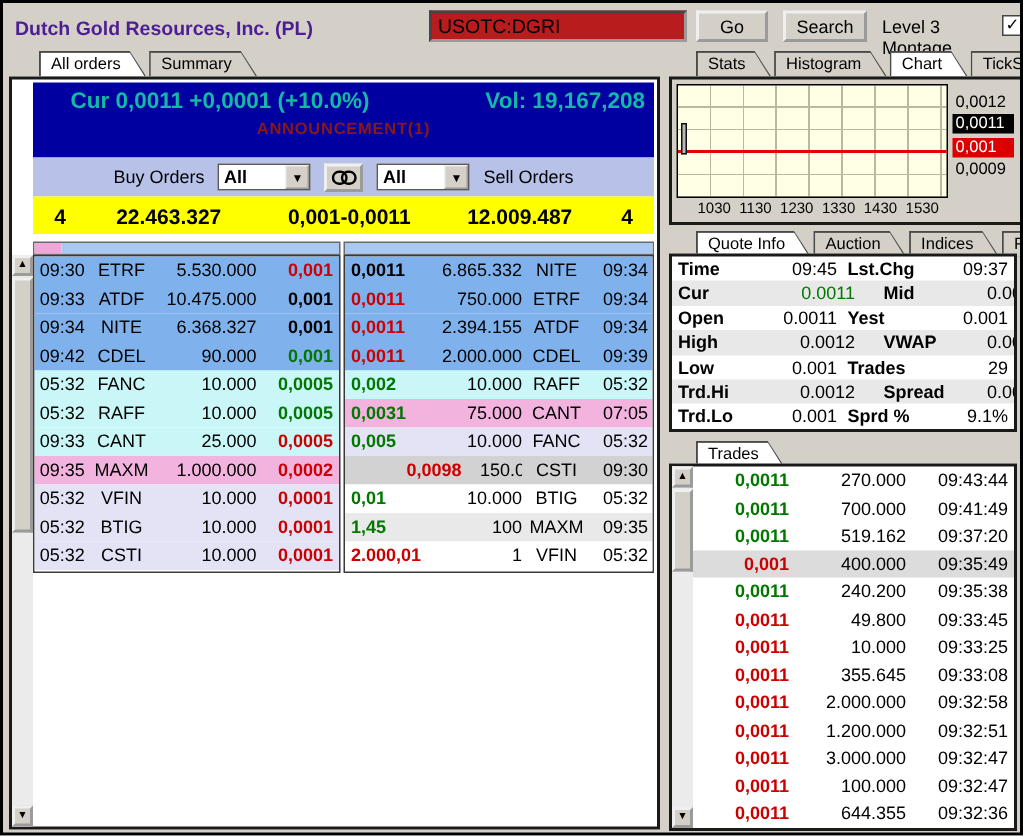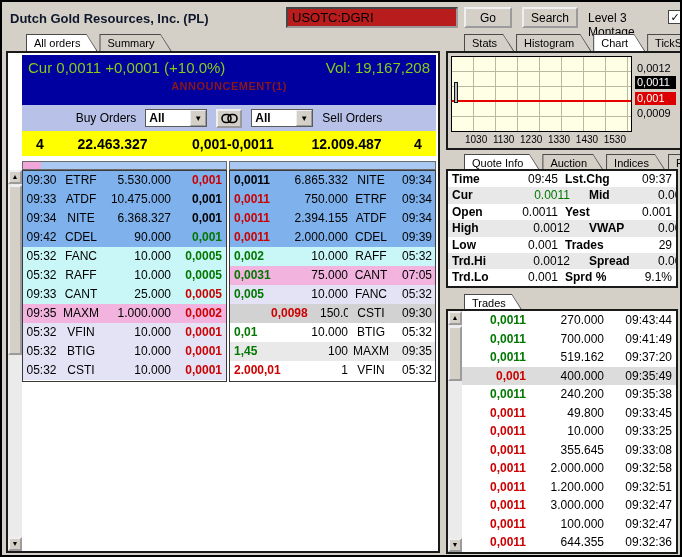--- a/index.html
+++ b/index.html
@@ -1,21 +1,21 @@
 <!DOCTYPE html>
 <html><head>
 <meta charset="utf-8">
 <style>
   * { margin:0; padding:0; box-sizing:border-box; }
   body { font-family:"Liberation Sans","DejaVu Sans",sans-serif; background:#808080; }
   .window { position:relative; width:682px; height:557px; background:#d4d0c8; border:2px solid #000; overflow:hidden; }
 
   
   .topbar { position:absolute; left:6px; top:4px; right:4px; height:24px; }
-  .title { position:absolute; left:2px; top:5px; font-size:13px; font-weight:bold; color:#0f172a; }
+  .title { position:absolute; left:2px; top:5px; font-size:13px; font-weight:bold; color:#4c1d95; }
   .symbol-input { position:absolute; left:278px; top:1px; width:172px; height:21px; border:2px inset #9a9a9a; background:#b91c1c; font-family:inherit; font-size:13px; padding:0 4px; }
   .btn { position:absolute; top:1px; height:21px; background:#d4d0c8; border:2px outset #efefef; font-family:inherit; font-size:12px; color:#000; text-align:center; }
   .btn-go { left:456px; width:48px; }
   .btn-search { left:514px; width:56px; }
   .l3-label { position:absolute; left:580px; top:5px; font-size:12px; color:#000; }
   .checkbox { position:absolute; left:660px; top:4px; width:14px; height:14px; background:#fff; border:1px solid #444; font-size:11px; font-weight:bold; line-height:12px; text-align:center; }
   .checkbox.checked::after { content:"✓"; }
 
   
   .tabrow { position:absolute; display:flex; align-items:flex-end; height:19px;padding-left:18px; }
@@ -23,21 +23,21 @@
   .tabrow-chart { left:444px; top:30px; }
   .tabrow-quote { left:444px; top:150px; }
   .tabrow-trades { left:444px; top:290px; }
   .tab { clip-path:polygon(0 0,calc(100% - 11px) 0,100% 100%,0 100%); background:#4a4a4a; padding:1px 1px 0 1px; margin-right:2px; cursor:default; }
   .tab-label { display:block; clip-path:polygon(0 0,calc(100% - 10px) 0,100% 100%,0 100%); background:#d4d0c8; font-size:11px; color:#000; padding:2px 16px 2px 7px; white-space:nowrap; }
   .tab.active .tab-label { background:#fff; }
 
   
   .left-box { position:absolute; left:4px; top:49px; width:434px; height:502px; border:2px solid #1a1a1a; background:#fff; }
   .qh { position:absolute; left:14px; top:2px; width:414px; height:50px; background:#0000a0; }
-  .qh1 { display:flex; justify-content:space-between; padding:4px 6px 0 6px; font-size:15px; font-weight:normal; color:#84cc16; }
+  .qh1 { display:flex; justify-content:space-between; padding:4px 6px 0 6px; font-size:15px; font-weight:bold; color:#14b8a6;margin-left:19px; }
   .qh2 { text-align:center; margin-top:4px; font-size:11px; font-weight:bold; color:#8b1818; letter-spacing:.5px; }
   .filter { position:absolute; left:14px; top:52px; width:414px; height:26px; background:#b8c2e8; display:flex; align-items:center; justify-content:center; gap:9px; }
   .flabel { font-size:12px; font-weight:normal; color:#000; }
   .dd { display:flex; width:62px; height:18px; border:1px solid #5a5a5a; background:#fff; }
   .dd-value { flex:1; font-size:12px; font-weight:bold; padding:1px 3px; overflow:hidden; }
   .dd-btn { width:16px; background:#d4d0c8; border:1px outset #efefef; font-size:8px; display:flex; align-items:center; justify-content:center; }
   .chain-btn { width:26px; height:19px; background:#d4d0c8; border:2px outset #efefef; display:flex; align-items:center; justify-content:center; }
   .totals { position:absolute; left:14px; top:78px; width:414px; height:25px; background:#ffff00; display:grid; grid-template-columns:36px 109px 60px 66px 107px 36px; align-items:center; font-size:14px; font-weight:bold; color:#000; }
   .t-c { text-align:center; } .t-r { text-align:right; } .t-l { text-align:left; }
 

